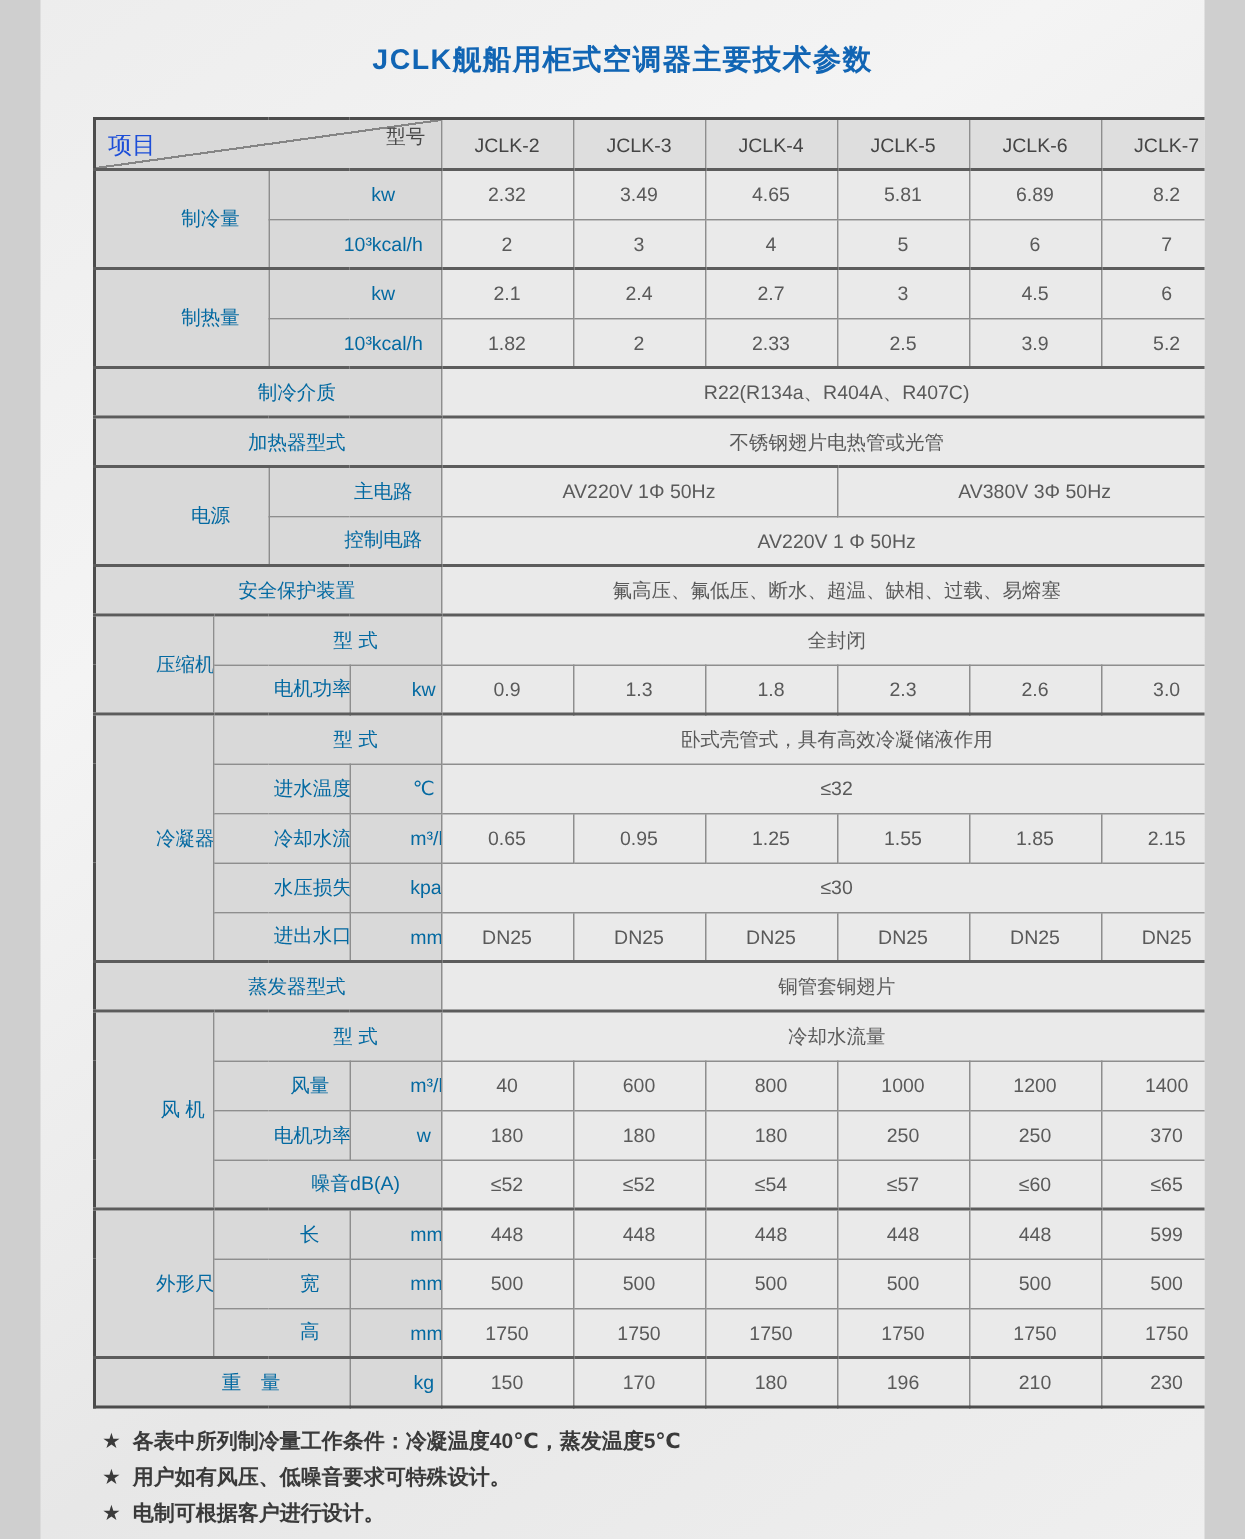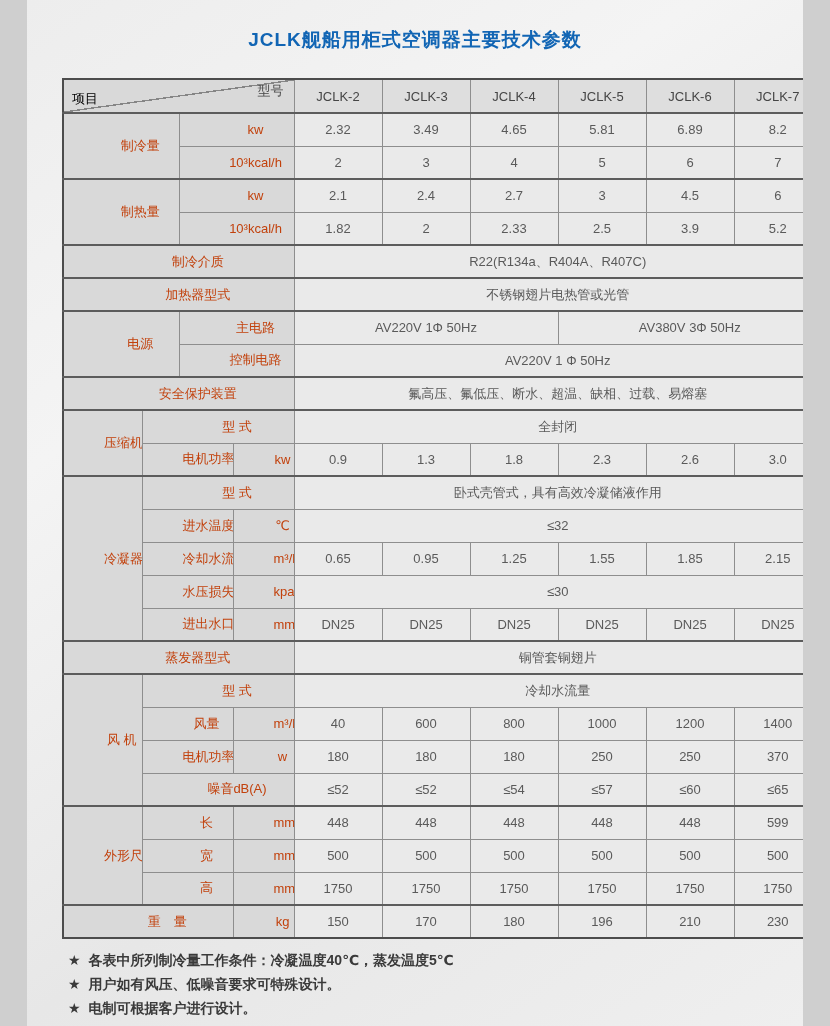--- a/index.html
+++ b/index.html
@@ -18,33 +18,33 @@
     position:absolute; top:78px; left:35px; width:760px;
     border-collapse:collapse; table-layout:fixed;
     border:2px solid #4c4c4c;
   }
   tr { height:33px; }
   tr.h0 { height:34px; }
   td {
     border:1px solid #8e8e8e; font-size:13px; text-align:center;
     padding:0 2px; color:#555; overflow:hidden; white-space:nowrap;
   }
-  td.l { background:#d9d9d9; color:#c2410c;padding-left:40px; }
+  td.l { background:#d9d9d9; color:#0369a1;padding-left:40px; }
   td.v { background:#eaeaea; color:#5a5a5a; }
   td.m { background:#dedede; color:#454545;margin-top:36px; }
   tr.sec td { border-top:2px solid #5c5c5c; }
   td.corner { position:relative; background:#d9d9d9; padding:0; }
   td.corner .diag {
     position:absolute; inset:0;
     background:linear-gradient(to bottom right,
       transparent calc(50% - 0.7px), #858585 calc(50% - 0.7px),
       #858585 calc(50% + 0.7px), transparent calc(50% + 0.7px));
   }
   td.corner .cm { position:absolute; top:2px; right:10px; font-size:13px; color:#474747; }
-  td.corner .ci { position:absolute; bottom:4px; left:8px; font-size:13px; color:#000000; }
+  td.corner .ci { position:absolute; bottom:4px; left:8px; font-size:16px; color:#1d4ed8; }
   .notes { position:absolute; left:41px; top:948px; }
   .note { font-size:14px; font-weight:bold; color:#3a3a3a; line-height:24px; }
   .note .star { margin-right:8px; font-weight:normal; }
 </style>
 </head>
 <body>
 
 <div class="page">
   <h1 class="title">JCLK舰船用柜式空调器主要技术参数</h1>
 

